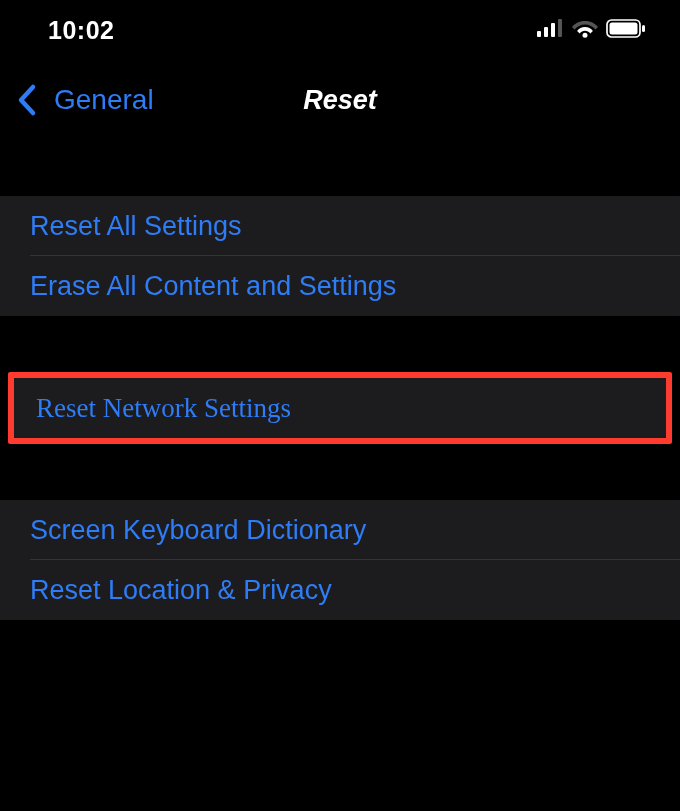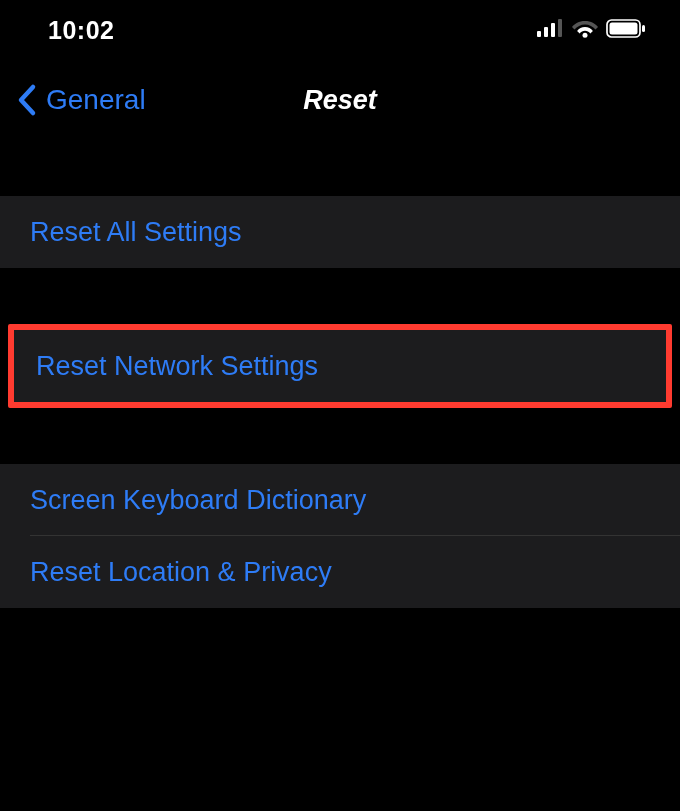--- a/index.html
+++ b/index.html
@@ -36,21 +36,21 @@
     .nav-bar {
       height: 80px;
       display: flex;
       align-items: center;
       position: relative;
       padding: 0 16px;
     }
     .back-button {
       display: flex;
       align-items: center;
-      gap: 8px;
+      gap: 16px;
       color: #2e7cf6;
       font-size: 28px;
       font-weight: 400;
       cursor: pointer;
     }
     .back-chevron {
       display: flex;
       align-items: center;
     }
     .nav-title {
@@ -65,21 +65,21 @@
     .spacer {
       background: #000;
     }
     .spacer-1 { height: 56px; }
     .spacer-2 { height: 56px; }
     .spacer-3 { height: 56px; }
     .group {
       background: #1c1c1e;
     }
     .row {
-      height: 72px;
+      height: 60px;
       display: flex;
       align-items: center;
       padding: 0 30px;
       color: #2e7cf6;
       font-size: 27px;
       font-weight: 400;
       cursor: pointer;
       position: relative;
     }
     .row:not(:last-child)::after {
@@ -93,20 +93,21 @@
     }
     .highlighted-wrapper {
       position: relative;
       border: 6px solid #ff3b30;
       margin: 0 8px;
       border-radius: 2px;
     }
     .highlighted-wrapper .row {
       padding: 0 22px;
       background: #1c1c1e;
+      font-family: Liberation Serif, serif;
     }
     .highlighted-wrapper .row::after {
       display: none;
     }
   </style>
 </head>
 <body>
 
 <div class="status-bar">
   <div class="status-time">10:02</div>
@@ -147,20 +148,23 @@
   </div>
   <div class="nav-title">Reset</div>
 </div>
 
 <div class="spacer spacer-1"></div>
 
 <div class="group">
   <div class="row">
     <span>Reset All Settings</span>
   </div>
+  <div class="row">
+    <span>Erase All Content and Settings</span>
+  </div>
 </div>
 
 <div class="spacer spacer-2"></div>
 
 <div class="highlighted-wrapper">
   <div class="row">
     <span>Reset Network Settings</span>
   </div>
 </div>
 

